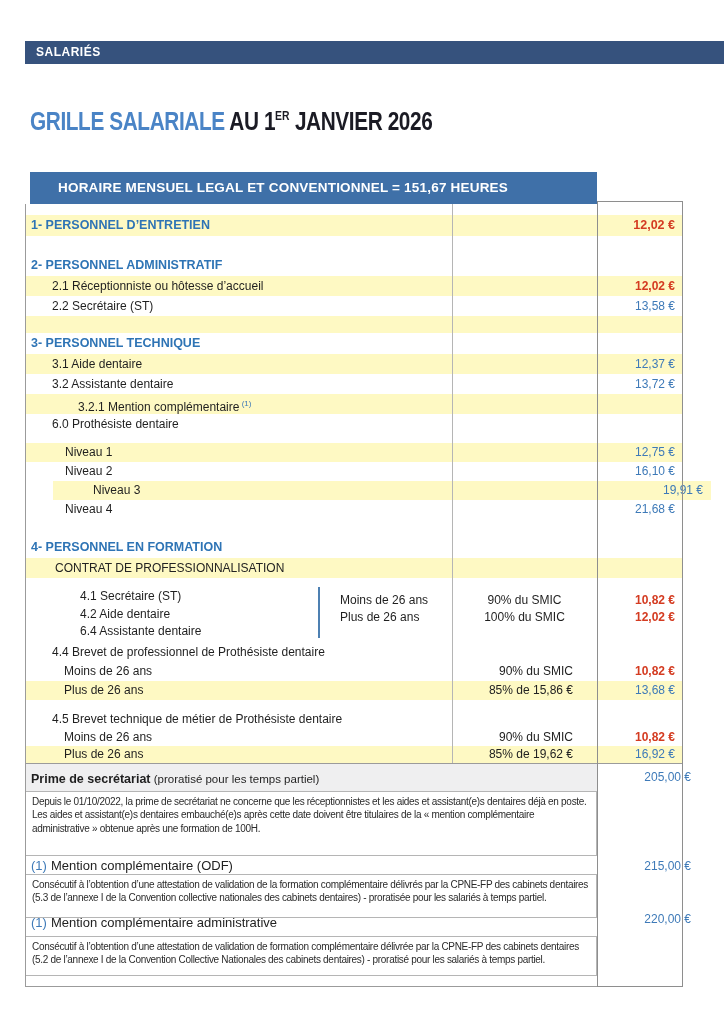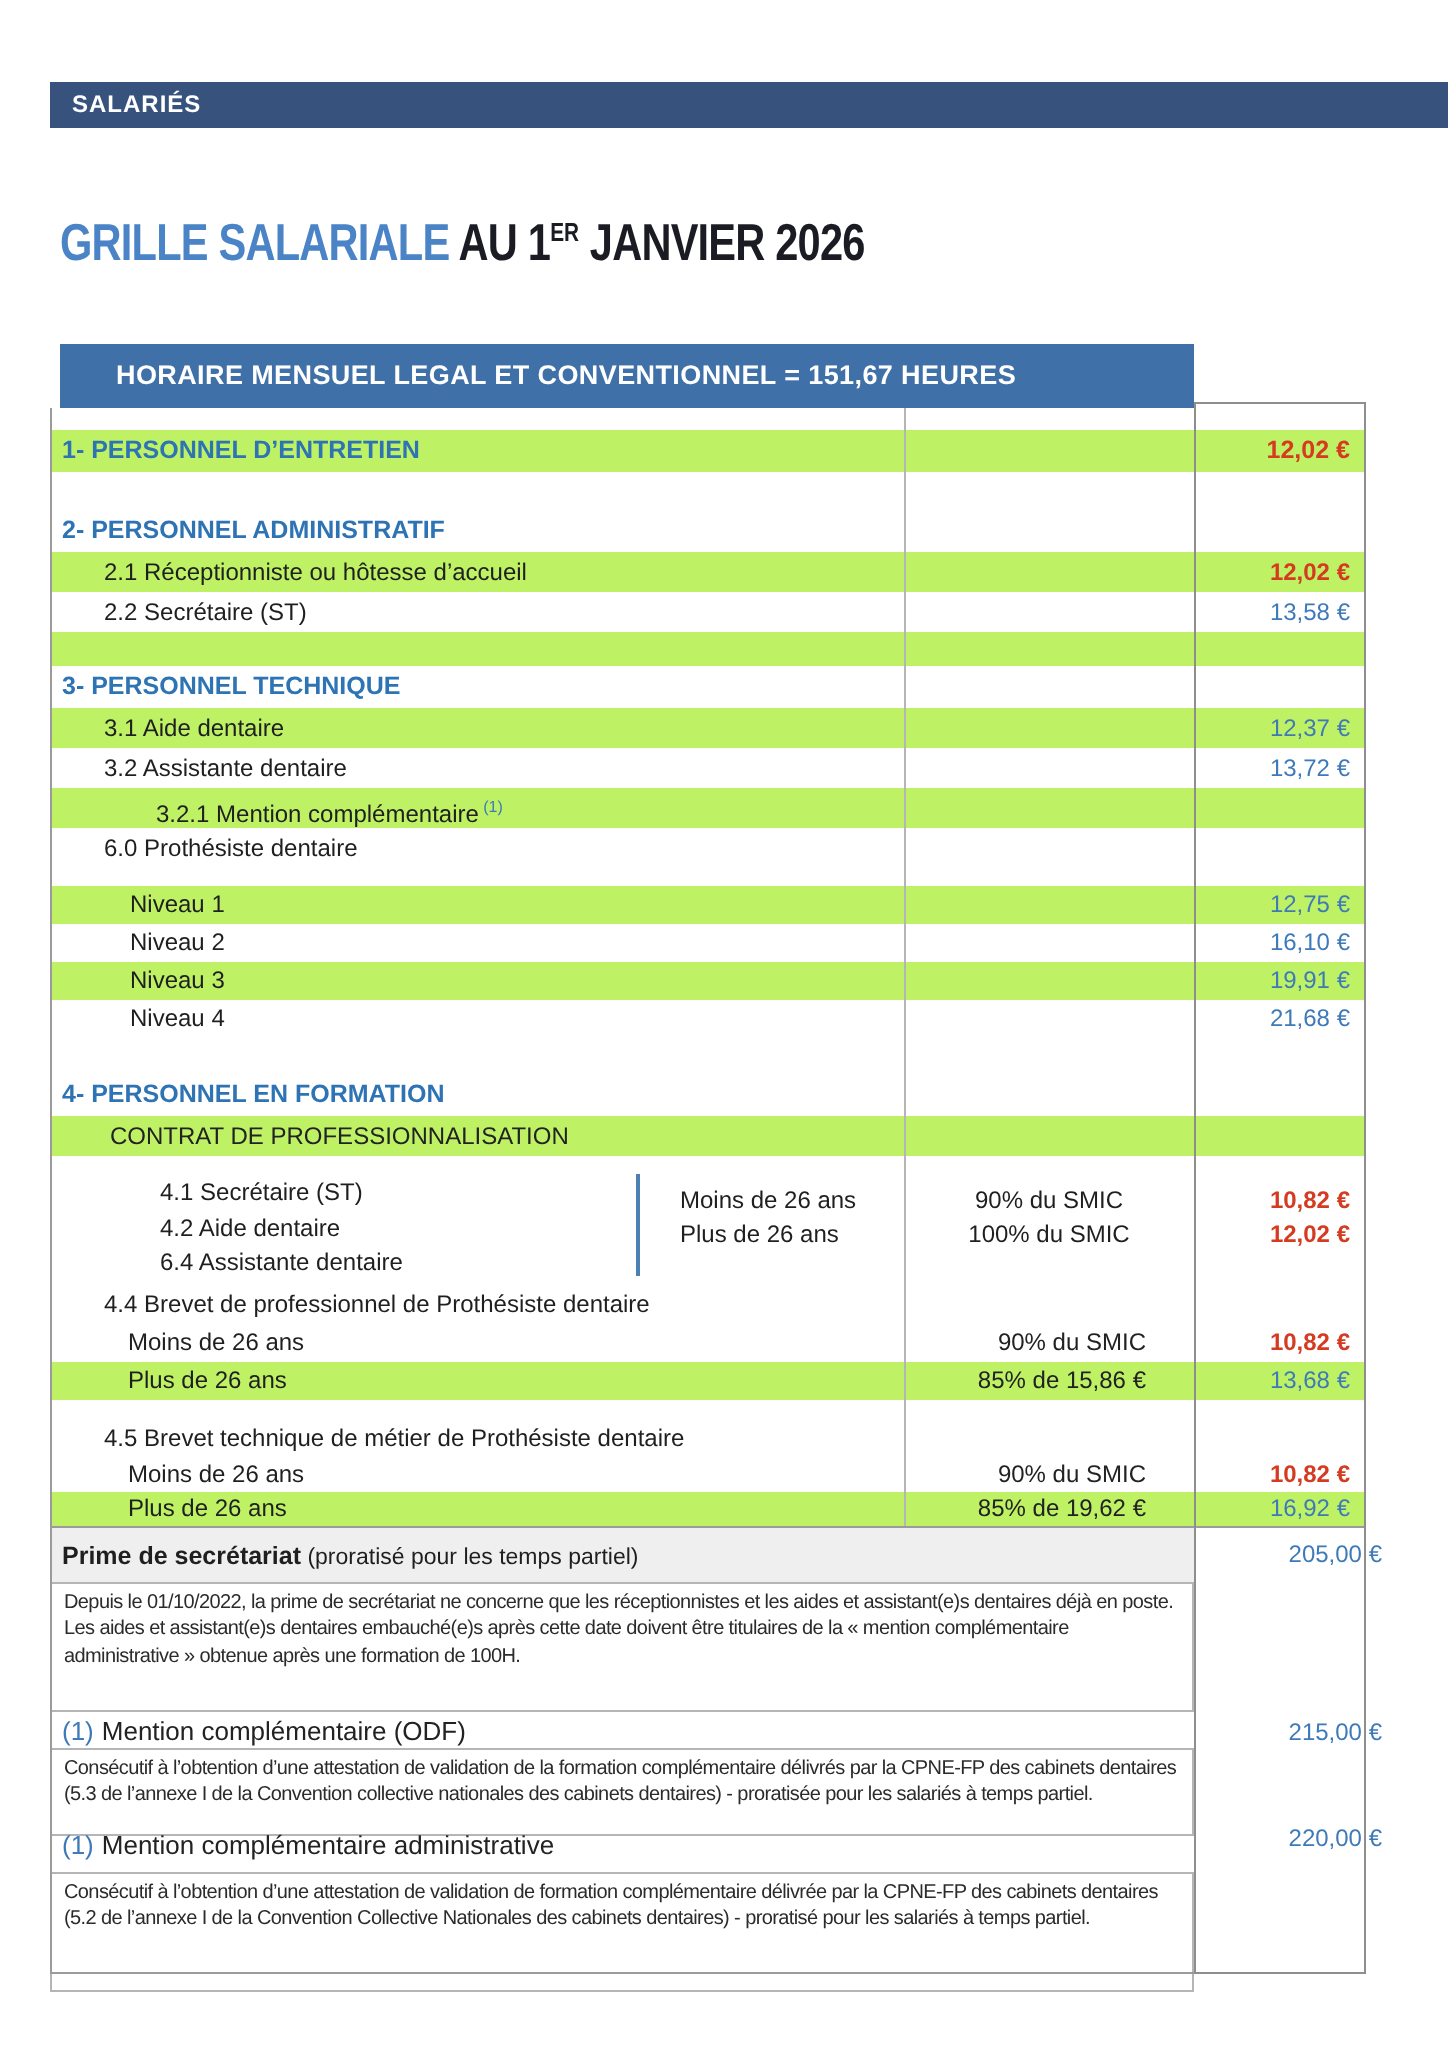--- a/index.html
+++ b/index.html
@@ -19,21 +19,21 @@
   .title sup{font-size:13px;letter-spacing:0;}
 
   
   .hdrbar{position:absolute;left:30px;top:172px;width:567px;height:32px;background:#3f70a8;}
   .hdrbar span{display:block;line-height:32px;padding-left:28px;color:#ffffff;
                font-size:13.5px;font-weight:bold;letter-spacing:.2px;}
 
   
   #rows{position:absolute;left:25px;top:204px;width:658px;}
   .row{position:relative;width:658px;box-sizing:border-box;font-size:12px;}
-  .row.g{background:#bef264;}
+  .row.g{background:#fef9c3;}
   .lab{display:inline-block;white-space:nowrap;}
   .row.h1{font-size:12.5px;}
   .row.h1 .lab{color:#2e74b5;font-weight:bold;padding-left:6px;}
   .row.sub .lab{padding-left:30px;color:#222222;}
   .lvl1{padding-left:27px;}
   .lvl2{padding-left:53px;}
   .lvl3{padding-left:40px;}
   .row.age .lab{padding-left:39px;}
   sup.fn{color:#3e7ab8;font-size:8px;}
   .pct{position:absolute;left:427px;top:0;width:145px;box-sizing:border-box;
@@ -60,21 +60,21 @@
   .pval{position:absolute;left:597px;width:102px;box-sizing:border-box;text-align:right;
         padding-right:8px;color:#3e7ab8;font-size:12px;}
   #prime-val{top:764px;line-height:27px;}
   #odf-val{top:857px;line-height:18px;}
   #admin-val{top:910px;line-height:18px;}
   .notebox{position:absolute;left:25px;width:572px;box-sizing:border-box;border:1px solid #b5b5b5;
            background:#ffffff;padding:3px 6px;font-size:10px;letter-spacing:-.3px;
            line-height:13.4px;color:#2b2b2b;}
   #note1{top:791px;height:65px;}
   #note2{top:874px;height:44px;}
-  #note3{top:936px;height:60px;}
+  #note3{top:936px;height:40px;}
   .fnrow{position:absolute;left:25px;width:572px;font-size:13px;color:#222222;white-space:nowrap;}
   #odf-row{top:856px;height:19px;line-height:19px;}
   #admin-row{top:912px;height:22px;line-height:22px;}
   .fnrow .mk{color:#3e7ab8;padding-left:6px;}
   .fnrow .fl{margin-left:4px;}
 
   
   .vline,.hline{position:absolute;pointer-events:none;}
   #l-left{left:25px;top:204px;width:1px;height:783px;background:#9b9b9b;}
   #l-mid{left:452px;top:204px;width:1px;height:559px;background:#b5b5b5;}
@@ -109,21 +109,21 @@
       <div class="row it" style="height: 20px; line-height: 20px;"><span class="lab lvl1">2.2 Secrétaire (ST)</span><div class="val blue">13,58 €</div></div>
       <div class="row sp g" style="height: 17px; line-height: 17px;"></div>
       <div class="row h1" style="height: 21px; line-height: 21px;"><span class="lab">3- PERSONNEL TECHNIQUE</span></div>
       <div class="row it g" style="height: 20px; line-height: 20px;"><span class="lab lvl1">3.1 Aide dentaire</span><div class="val blue">12,37 €</div></div>
       <div class="row it" style="height: 20px; line-height: 20px;"><span class="lab lvl1">3.2 Assistante dentaire</span><div class="val blue">13,72 €</div></div>
       <div class="row it g" style="height: 20px; line-height: 20px;"><span class="lab lvl2">3.2.1 Mention complémentaire<sup class="fn"> (1)</sup></span></div>
       <div class="row it" style="height: 20px; line-height: 20px;"><span class="lab lvl1">6.0 Prothésiste dentaire</span></div>
       <div class="row sp" style="height: 9px; line-height: 9px;"></div>
       <div class="row it g" style="height: 19px; line-height: 19px;"><span class="lab lvl3">Niveau 1</span><div class="val blue">12,75 €</div></div>
       <div class="row it" style="height: 19px; line-height: 19px;"><span class="lab lvl3">Niveau 2</span><div class="val blue">16,10 €</div></div>
-      <div class="row it g" style="height: 19px; line-height: 19px;"><span class="lab lvl3">Niveau 3</span><div class="val blue">19,91 €</div></div>
+      <div class="row it g" style="height: 19px; line-height: 19px; margin-left: 28px;"><span class="lab lvl3">Niveau 3</span><div class="val blue">19,91 €</div></div>
       <div class="row it" style="height: 19px; line-height: 19px;"><span class="lab lvl3">Niveau 4</span><div class="val blue">21,68 €</div></div>
       <div class="row sp" style="height: 18px; line-height: 18px;"></div>
       <div class="row h1" style="height: 21px; line-height: 21px;"><span class="lab">4- PERSONNEL EN FORMATION</span></div>
       <div class="row sub g" style="height: 20px; line-height: 20px;"><span class="lab">CONTRAT DE PROFESSIONNALISATION</span></div>
       <div class="row sp" style="height: 7px; line-height: 7px;"></div>
       <div class="row group" style="height: 55px; line-height: 55px;">
         <div class="glabels">
           <div class="">4.1 Secrétaire (ST)</div>
           <div class="">4.2 Aide dentaire</div>
           <div class="">6.4 Assistante dentaire</div>

